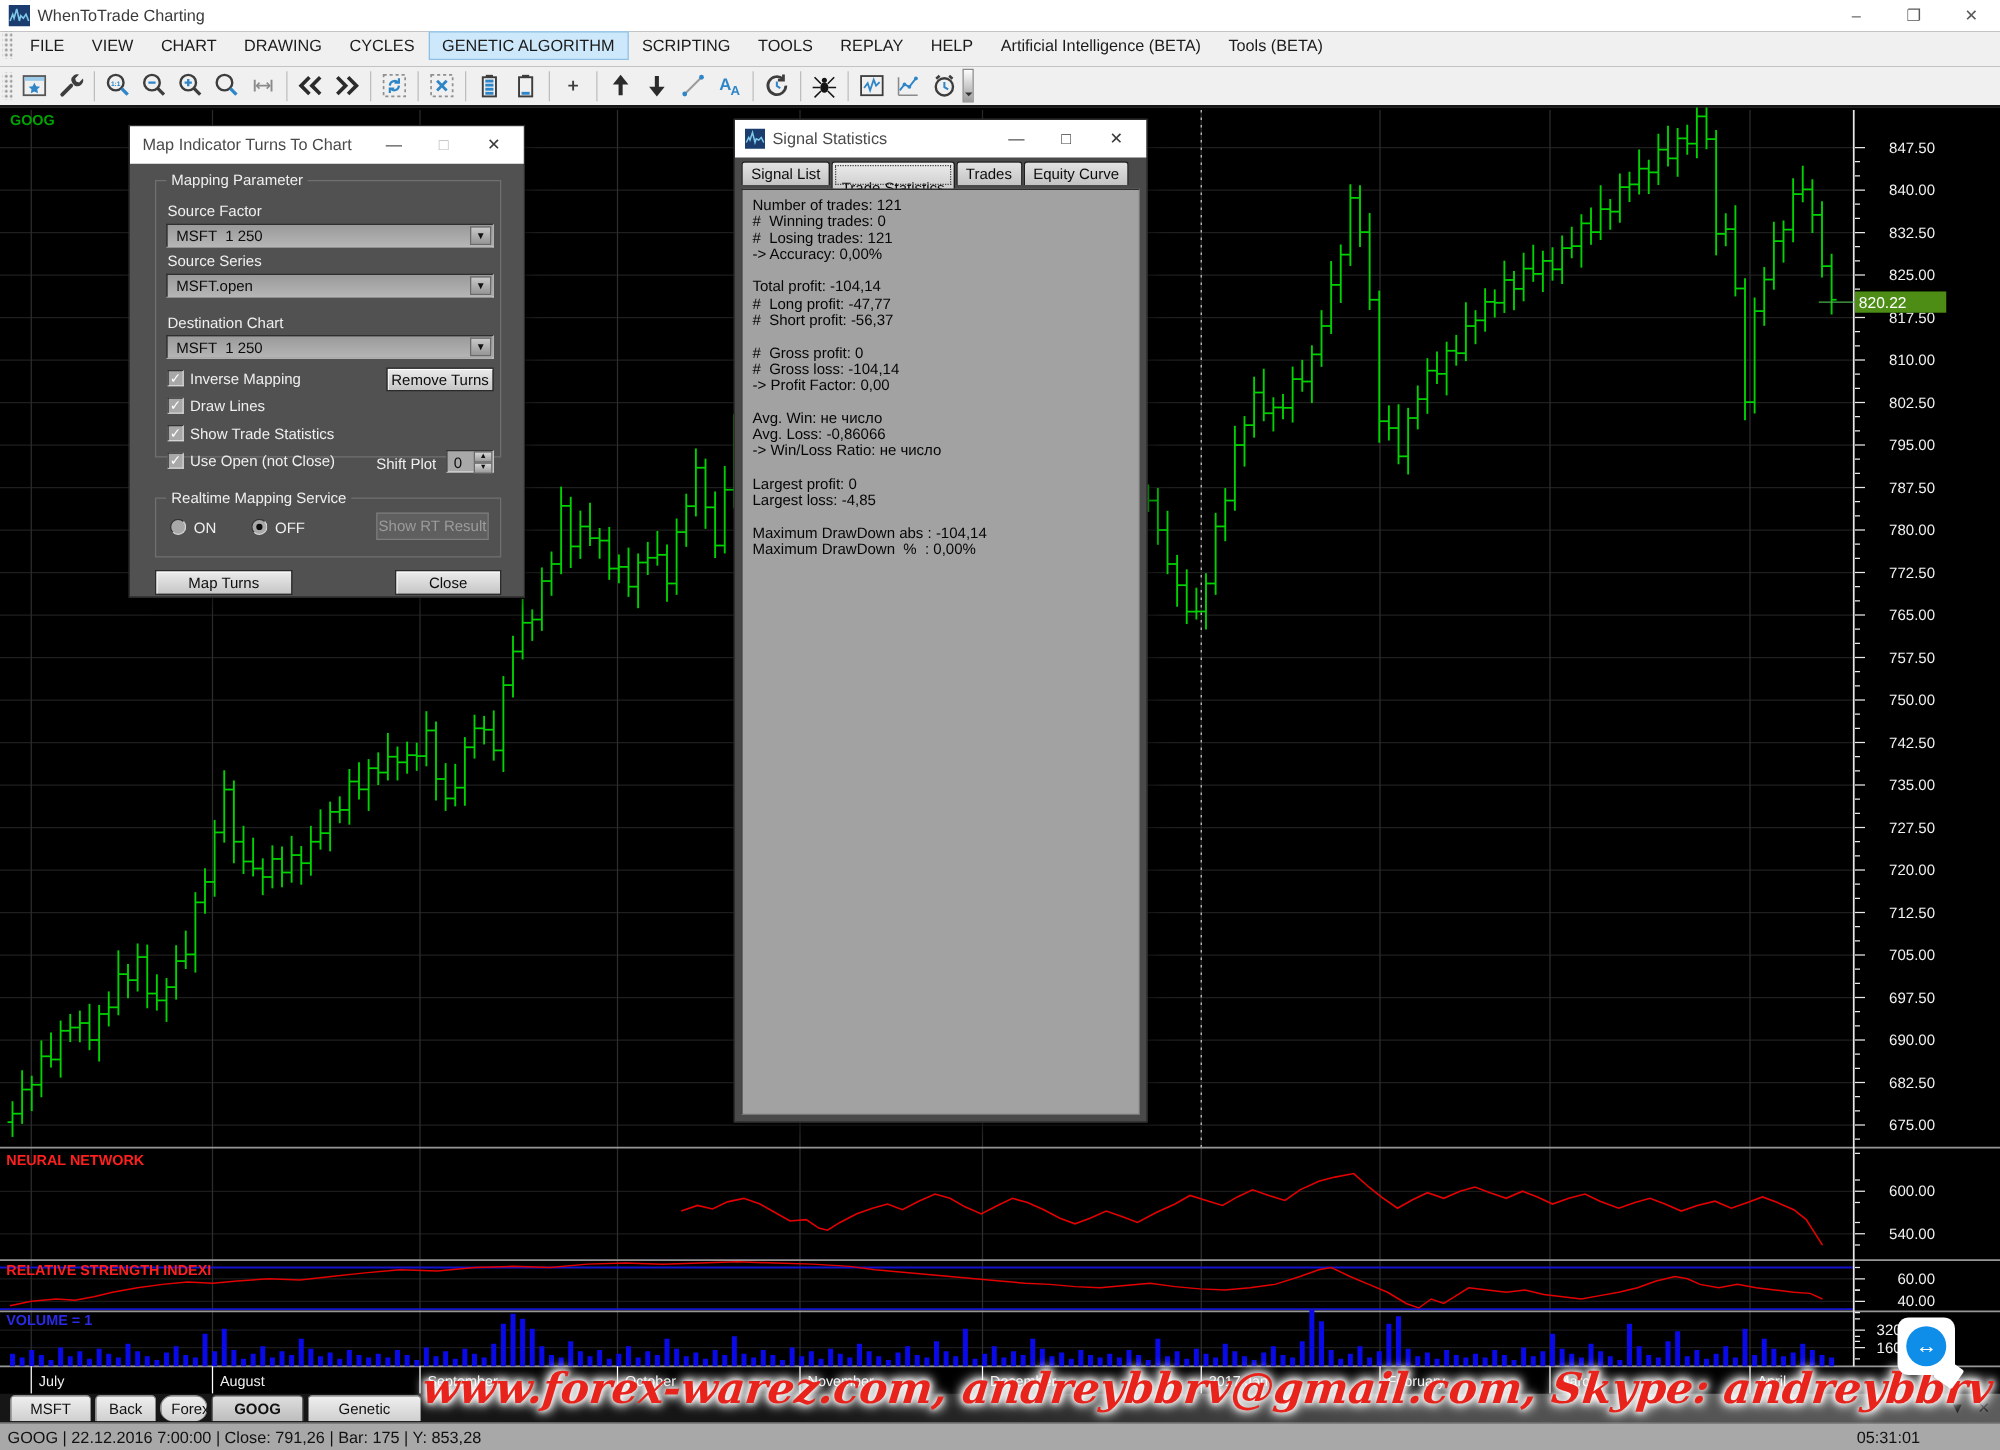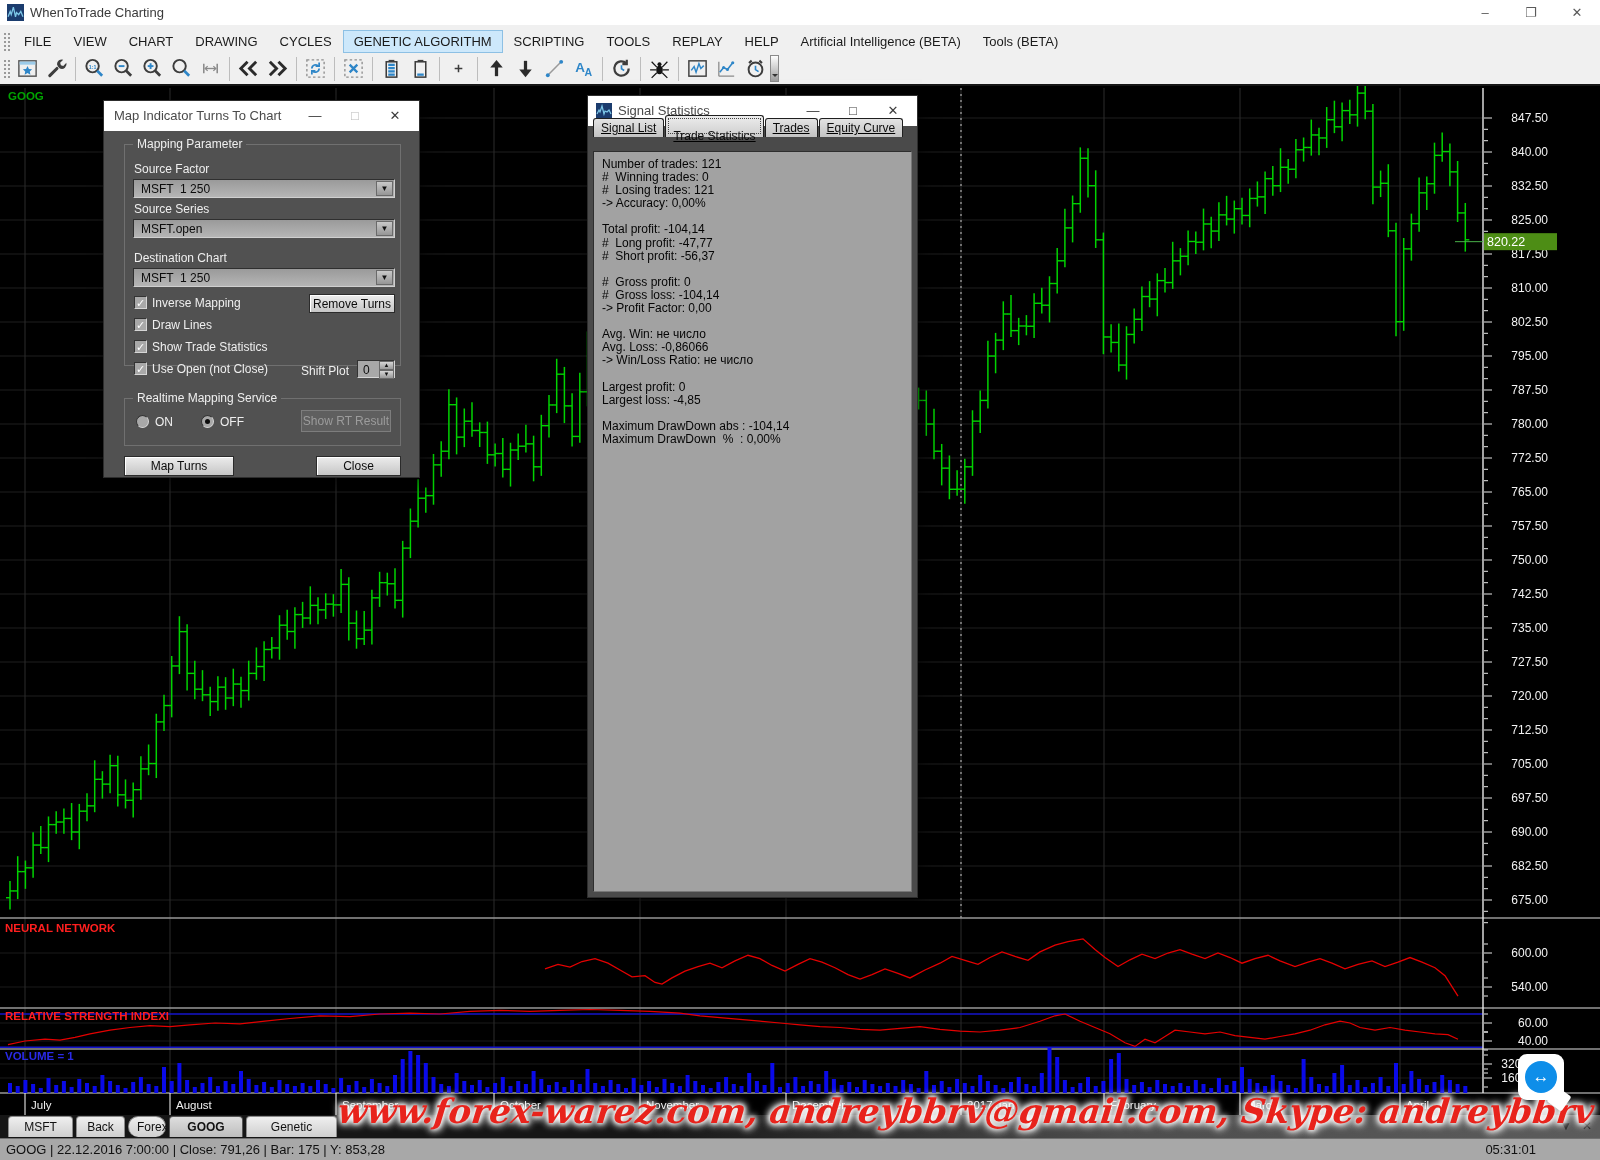--- a/index.html
+++ b/index.html
@@ -5,21 +5,21 @@
   * { margin:0; padding:0; box-sizing:border-box; }
   html,body { width:1600px; height:1160px; overflow:hidden; background:#000;
     font-family:"Liberation Sans", sans-serif; }
   
   #titlebar { position:absolute; left:0; top:0; width:1600px; height:25px; background:#ffffff; }
   #titlebar .app-icon { position:absolute; left:7px; top:4px; width:17px; height:17px; background:#1b3c6e; }
   #titlebar .app-icon svg { width:100%; height:100%; display:block; }
   #titlebar .title-text { position:absolute; left:30px; top:5px; font-size:13px; color:#3a3a3a;text-align:center; }
   #titlebar .win-btns { position:absolute; right:0; top:0; height:25px; display:flex; }
   #titlebar .win-btn { width:46px; height:25px; text-align:center; line-height:25px; font-size:13px; color:#5a5a5a; }
-  #menubar { position:absolute; left:0; top:25px; width:1600px; height:28px; background:#f0f0f0; display:flex; align-items:flex-end; }
+  #menubar { position:absolute; left:0; top:25px; width:1600px; height:28px; background:#f0f0f0; display:flex; align-items:flex-start; }
   .grip { width:8px; height:22px; margin:0 3px 0 2px;
     background-image:radial-gradient(circle, #9a9a9a 1px, transparent 1.2px);
     background-size:4px 4px; background-position:1px 1px; }
   .menu-item { padding:4px 11px; font-size:13px; color:#1b1b1b; white-space:nowrap; }
   .menu-item.active { background:#cde8fb; border:1px solid #8dc0e4; padding:3px 10px; }
   #toolbar { position:absolute; left:0; top:53px; width:1600px; height:33px; background:#f0f0f0;
     border-bottom:2px solid #161616; display:flex; align-items:center; }
   .tb-icon { width:29px; height:26px; display:flex; align-items:center; justify-content:center; }
   .tb-icon svg { width:23px; height:23px; display:block; }
   .tb-sep { width:1px; height:24px; background:#bdbdbd; margin:0 4px; }
@@ -75,21 +75,21 @@
   .push-btn { position:absolute; background:linear-gradient(180deg,#ececec,#c6c6c6); border:1px solid #2b2b2b;
     box-shadow:inset 1px 1px 0 #fff; font-size:12px; color:#0c0c0c; text-align:center; }
   .push-btn.disabled { background:#5f5f5f; color:#9c9c9c; border-color:#7d7d7d; box-shadow:none; }
   .spinner { position:absolute; width:38px; height:18px; background:#a8a8a8;
     border-top:1px solid #333; border-left:1px solid #333; border-right:1px solid #d6d6d6; border-bottom:1px solid #d6d6d6; }
   .spinner .sval { position:absolute; left:5px; top:2px; font-size:12px; color:#0c0c0c; }
   .spinner .ud { position:absolute; right:0; top:0; width:15px; height:16px; display:flex; flex-direction:column; }
   .spinner .ud span { flex:1; background:linear-gradient(180deg,#d6d6d6,#9a9a9a); border:1px solid #6a6a6a;
     font-size:6px; line-height:7px; text-align:center; color:#111; }
   
-  .tabstrip { position:absolute; left:5px; top:19px; height:22px; display:flex; align-items:flex-end;text-decoration:underline; }
+  .tabstrip { position:absolute; left:5px; top:33px; height:22px; display:flex; align-items:flex-start; }
   .stat-tab { height:19px; background:linear-gradient(180deg,#e3e3e3,#c3c3c3); border:1px solid #1f1f1f; border-bottom:none;
     border-radius:3px 3px 0 0; font-size:12px; color:#0c0c0c; padding:2px 7px 0 7px; margin-right:1px; white-space:nowrap; }
   .stat-tab.active { height:22px; padding-top:13px; background:linear-gradient(180deg,#ededed,#cccccc);
     outline:1px dotted #444; outline-offset:-4px; }
   .stats-content { position:absolute; left:5px; top:55px; right:5px; bottom:5px; background:#a2a2a2;
     border-top:1.5px solid #2e2e2e; border-left:1.5px solid #2e2e2e; border-right:1.5px solid #777; border-bottom:1.5px solid #777;
     padding:6px 8px; font-size:12px; line-height:13.1px; color:#060606; white-space:pre; overflow:hidden; }
   
   #tv-bubble { position:absolute; left:1518px; top:968px; width:46px; height:46px; background:#fff; border-radius:9px; z-index:45; }
   #tv-bubble .tail { position:absolute; right:-4px; bottom:-8px; width:18px; height:18px; background:#fff;

